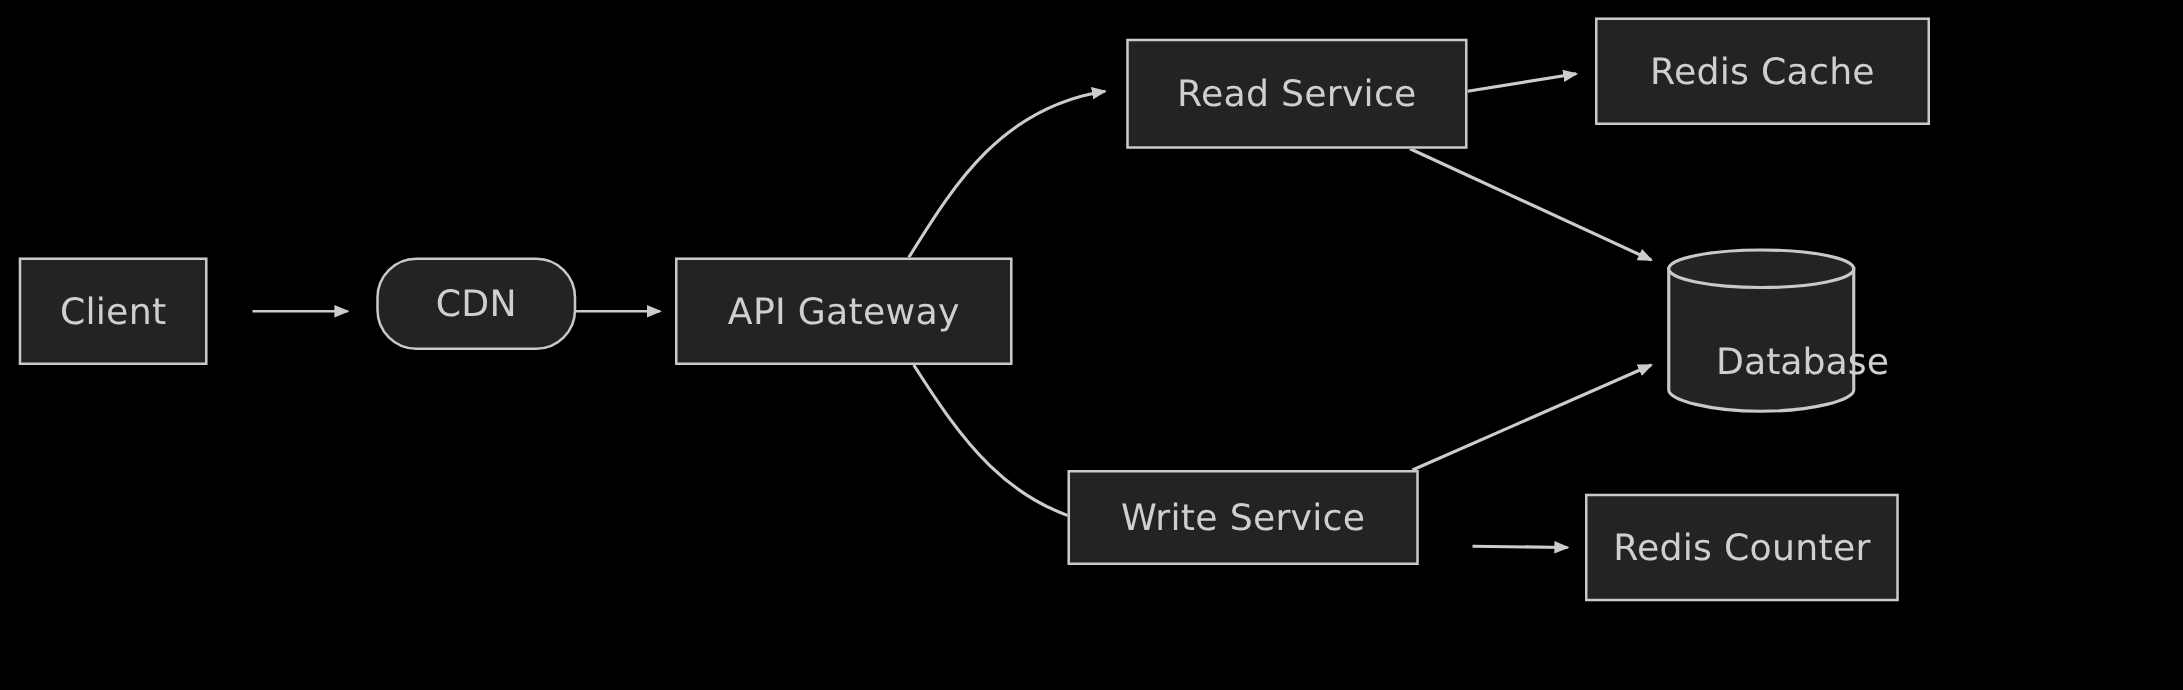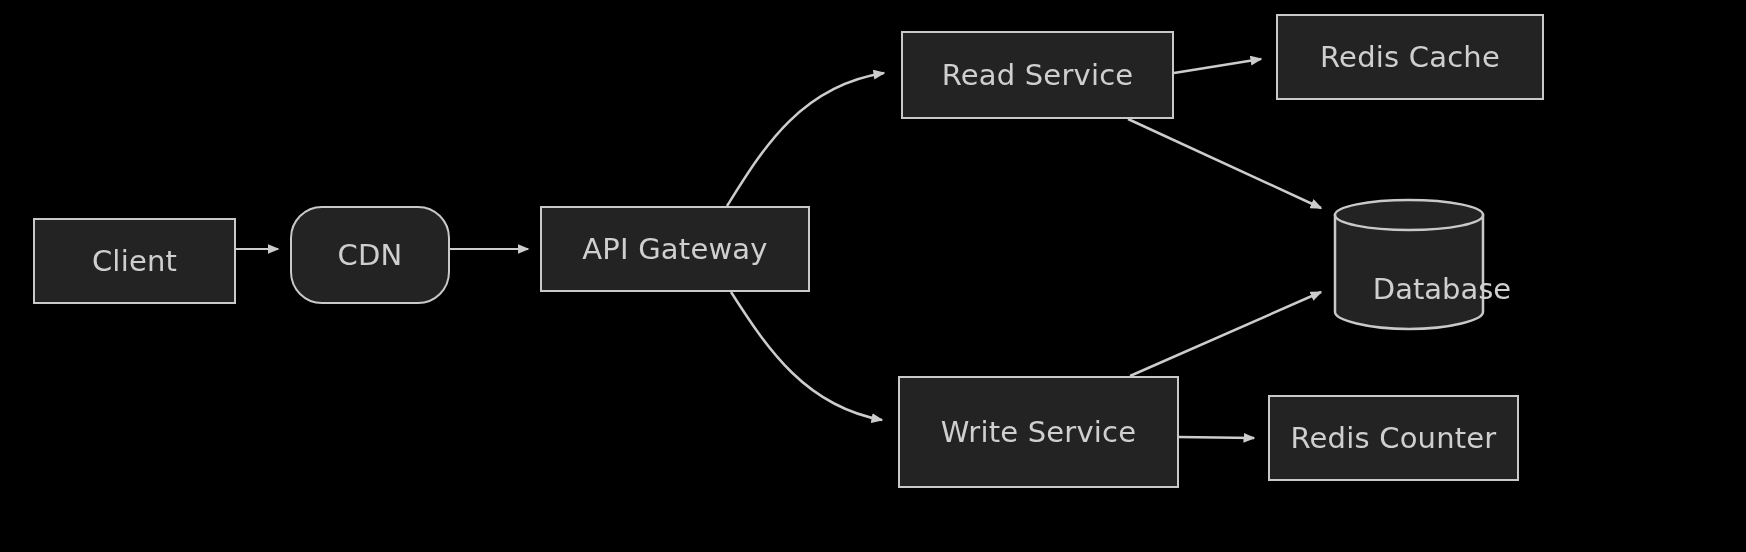--- a/index.html
+++ b/index.html
@@ -76,25 +76,25 @@
 
     <path d="M1174,73 L1261,59" fill="none" stroke="#cccccc" stroke-width="2.5" marker-end="url(#ah)"></path>
 
     <path d="M1128,119 L1321,208" fill="none" stroke="#cccccc" stroke-width="2.5" marker-end="url(#ah)"></path>
 
     <path d="M1130,376 L1321,292" fill="none" stroke="#cccccc" stroke-width="2.5" marker-end="url(#ah)"></path>
 
     <path d="M1178,437 L1254,438" fill="none" stroke="#cccccc" stroke-width="2.5" marker-end="url(#ah)"></path>
   </svg>
 
-  <div class="node" style="left:15px; top:218px; width:203px; height:86px;margin-left:18px;">
+  <div class="node" style="left:15px; top:206px; width:151px; height:86px;">
     <span>Client</span>
   </div>
 
-  <div class="node" style="left:290px; top:206px; width:160px; height:98px;border-radius:32px;">
+  <div class="node" style="left:301px; top:206px; width:160px; height:74px;border-radius:32px;">
     <span>CDN</span>
   </div>
 
   <div class="node" style="left:540px; top:206px; width:270px; height:86px;">
     <span>API Gateway</span>
   </div>
 
   <div class="node" style="left:901px; top:31px; width:273px; height:88px;">
     <span>Read Service</span>
   </div>
@@ -106,21 +106,21 @@
   <div class="cylinder" style="left:1333px; top:198px; width:152px; height:138px;">
     <svg width="152" height="138" viewBox="0 0 152 138" xmlns="http://www.w3.org/2000/svg">
       <path d="M2,17 L2,114 C2,122 35,131 76,131 C117,131 150,122 150,114 L150,17 Z" fill="#232323" stroke="#c9c9c9" stroke-width="2.5"></path>
       <ellipse cx="76" cy="17" rx="74" ry="15" fill="#232323" stroke="#c9c9c9" stroke-width="2.5"></ellipse>
     </svg>
     <div class="cyl-label" style="padding-top:22px;margin-left:33px;">
       <span>Database</span>
     </div>
   </div>
 
-  <div class="node" style="left:898px; top:376px; width:281px; height:112px;text-align:center;">
+  <div class="node" style="left:854px; top:376px; width:281px; height:76px;text-align:center;">
     <span>Write Service</span>
   </div>
 
   <div class="node" style="left:1268px; top:395px; width:251px; height:86px;">
     <span>Redis Counter</span>
   </div>
 
 </div>
 
 </body></html>

